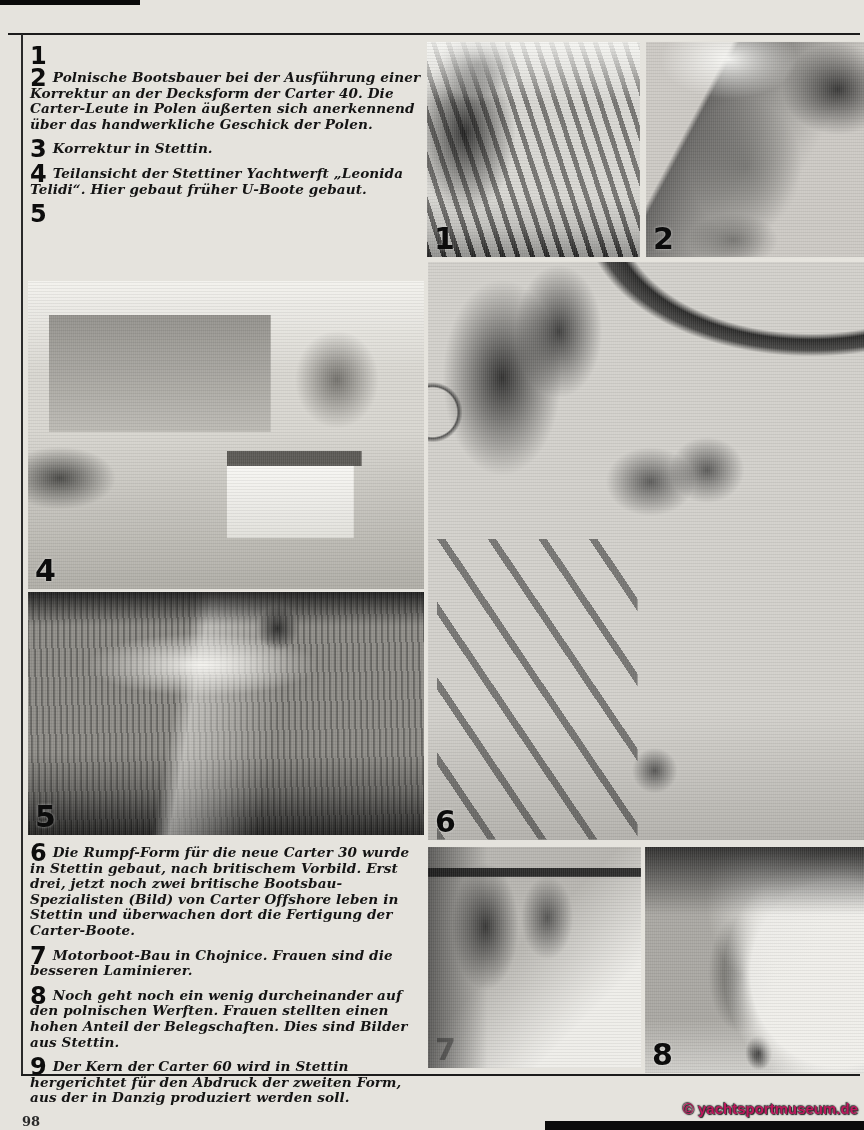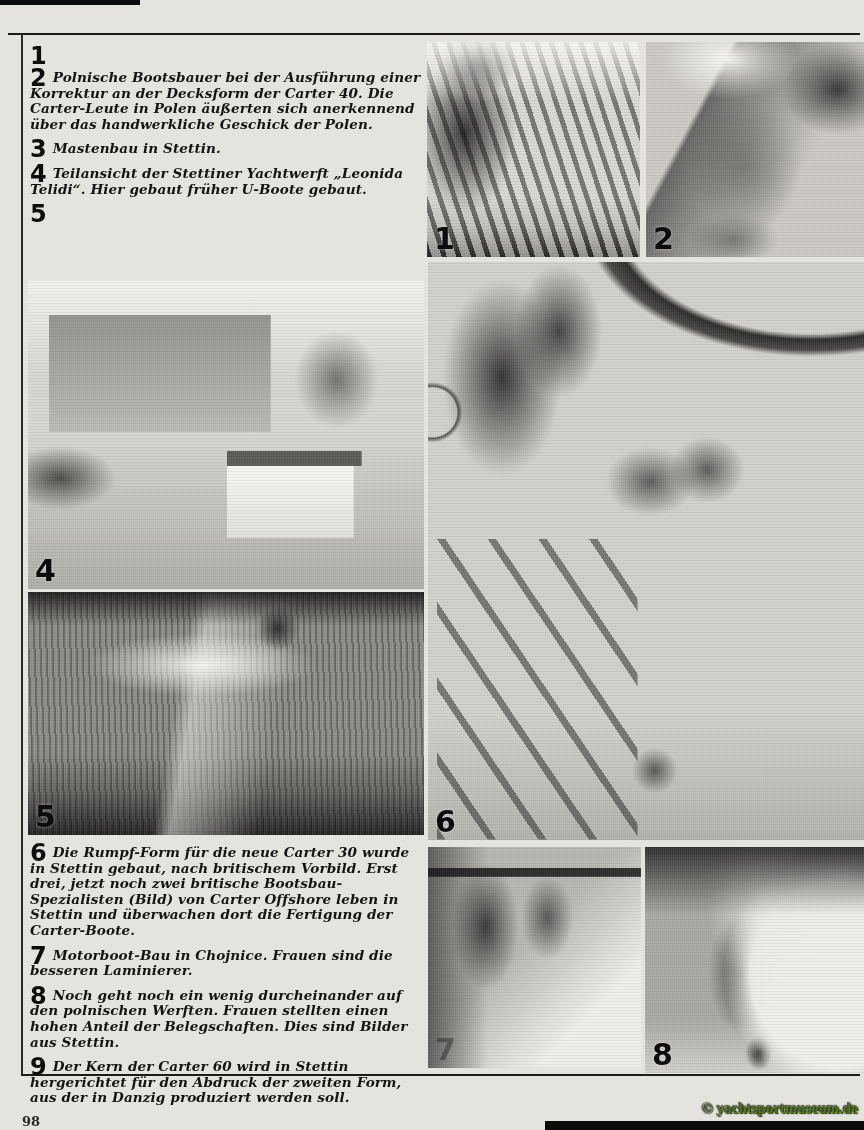--- a/index.html
+++ b/index.html
@@ -135,22 +135,22 @@
       radial-gradient(ellipse 17px 22px at 52% 91%, rgba(14,14,14,.92), transparent 80%),
       linear-gradient(to top, rgba(212,211,207,.92), transparent 24%);
   }
 
   .page-number{
     position:absolute;left:22px;top:1114px;
     font-family:"DejaVu Serif", serif;font-size:13px;font-weight:bold;color:#2a2a2a;
   }
   .watermark{
     position:absolute;right:6px;top:1100px;
-    font-family:Liberation Serif, serif;font-size:15px;font-weight:bold;
-    color:#4d7c0f;
+    font-family:Liberation Sans, sans-serif;font-size:15px;font-weight:bold;
+    color:#be185d;
     text-shadow:0 0 2px #2f2f2f, 1px 1px 1px #222, -1px -1px 1px #444;
     white-space:nowrap;
   }
 </style>
 </head>
 <body>
 
 <div class="page">
 
   <div class="top-bar"></div>
@@ -161,21 +161,21 @@
   <div class="captions captions-top">
     <p class="cap">
       <span class="cap-num">1</span>
     </p>
     <p class="cap">
       <span class="cap-num">2</span>
       <span class="cap-text">Polnische Bootsbauer bei der Ausführung einer Korrektur an der Decksform der Carter 40. Die Carter-Leute in Polen äußerten sich anerkennend über das handwerkliche Geschick der Polen.</span>
     </p>
     <p class="cap">
       <span class="cap-num">3</span>
-      <span class="cap-text">Mastenbau in Stettin.</span>
+      <span class="cap-text">Korrektur in Stettin.</span>
     </p>
     <p class="cap">
       <span class="cap-num">4</span>
       <span class="cap-text">Teilansicht der Stettiner Yachtwerft „Leonida Telidi“. Hier gebaut früher U-Boote gebaut.</span>
     </p>
     <p class="cap">
       <span class="cap-num">5</span>
     </p>
   </div>
 

